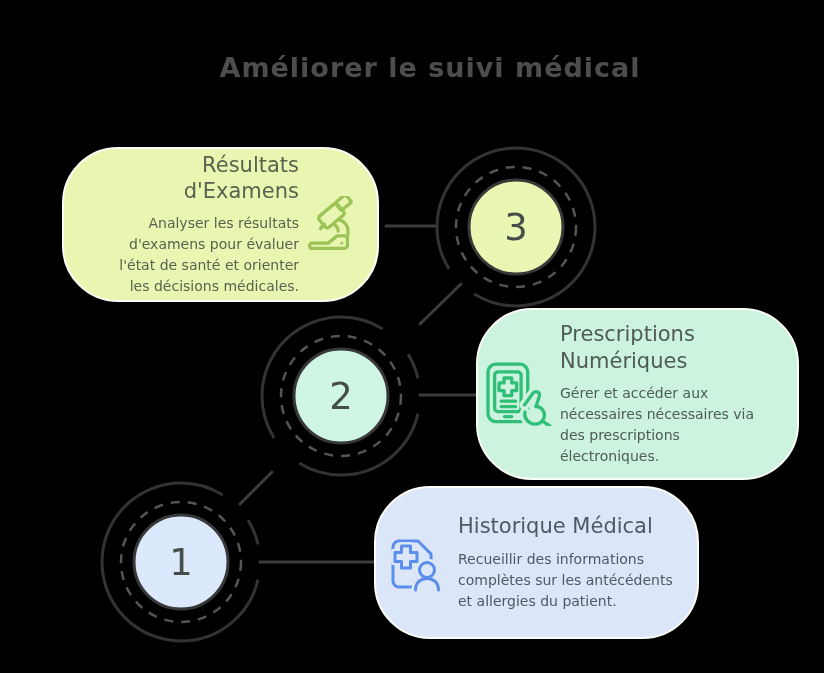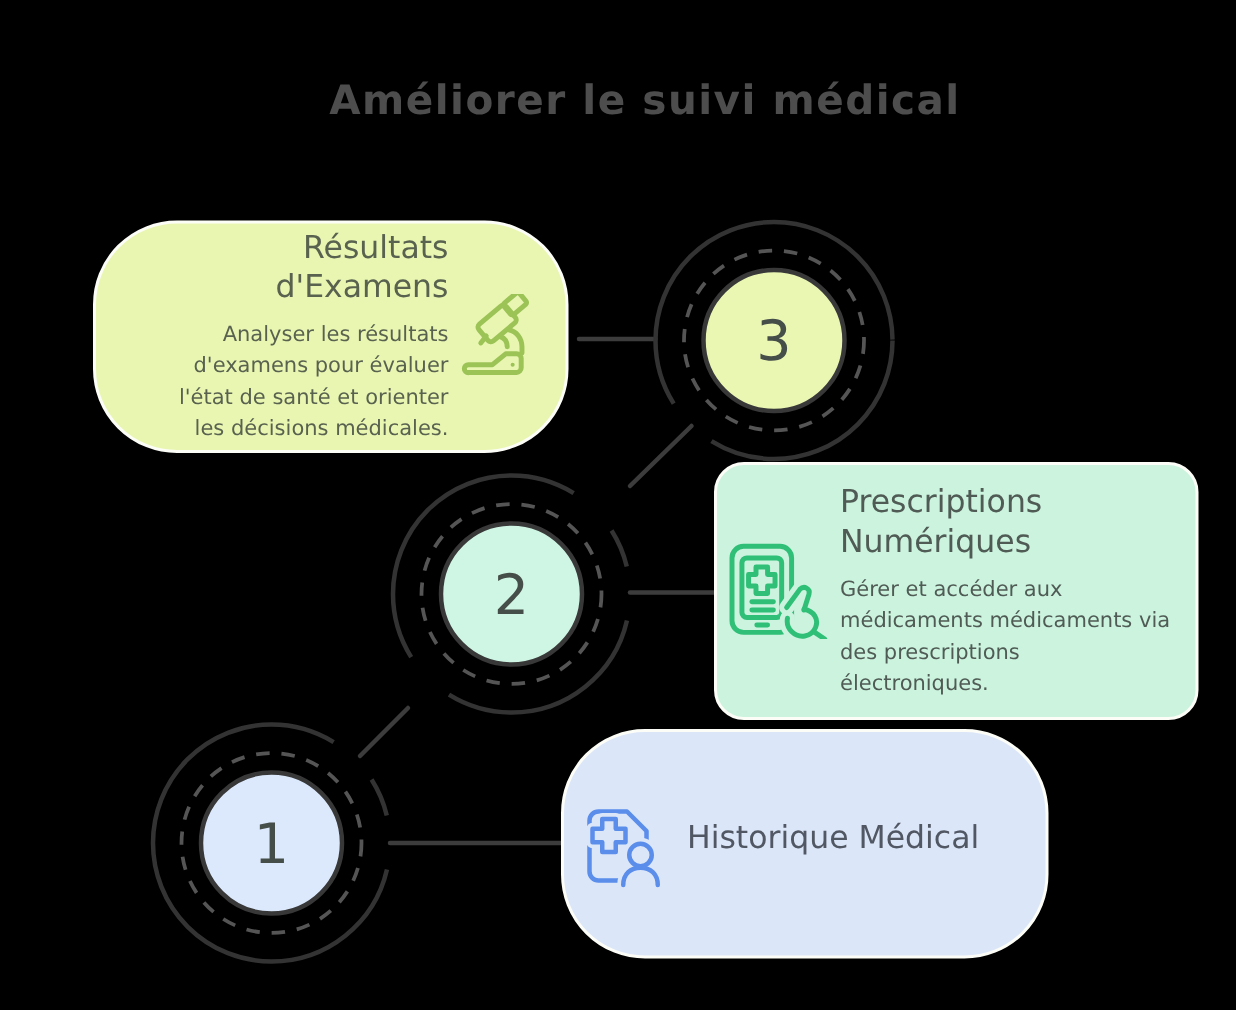--- a/index.html
+++ b/index.html
@@ -21,21 +21,21 @@
   .card .icon-box{flex:0 0 auto;display:flex;align-items:center;justify-content:center;}
   
   .card-resultats{left:44px;top:147px;width:317px;height:155px;background:#e9f6b2;
     color:#59624f;padding:12px 14px 12px 34px;}
   .card-resultats .txt{width:212px;}
   .card-resultats h2{text-align:right;}
   .card-resultats p{text-align:right;}
   .card-resultats .icon-box{margin-left:6px;}
   
   .card-prescriptions{left:458px;top:308px;width:323px;height:172px;background:#cbf3de;
-    color:#4f5b54;padding:12px 14px 12px 6px;border-radius:20px;}
+    color:#4f5b54;padding:12px 14px 12px 6px;}
   .card-prescriptions .txt{width:222px;margin-left:4px;}
   
   .card-historique{left:356px;top:486px;width:325px;height:153px;background:#dbe6f9;
     color:#515864;padding:12px 14px 12px 10px;}
   .card-historique .txt{width:225px;margin-left:12px;}
   
   .icon-microscope{color:#9cc356;}
   .icon-tablet{color:#2fbf77;}
   .icon-doc{color:#5b8deb;}
   .num{font-family:"DejaVu Sans",sans-serif;font-size:37px;fill:#464e49;}
@@ -112,36 +112,37 @@
         </g>
         <g>
           <path d="M36 39 l8 -11 c2.5 -2.5 6.5 -0.5 5.5 3 l-3 9.5"></path>
           <path d="M46.5 40 c6 1 9 6 7 11 c-2.5 6 -10 7 -14.5 2.5 c-2 -2 -3 -5 -2.5 -8"></path>
           <path d="M53 54 l6 4"></path>
         </g>
       </svg>
     </div>
     <div class="txt">
       <h2>Prescriptions Numériques</h2>
-      <p>Gérer et accéder aux médicaments médicaments via des prescriptions électroniques.</p>
+      <p>Gérer et accéder aux nécessaires nécessaires via des prescriptions électroniques.</p>
     </div>
   </div>
 
   <div class="card card-historique">
     <div class="icon-box icon-doc">
       <svg width="60" height="62" viewBox="0 0 60 60" fill="none" stroke="currentColor" stroke-width="3" stroke-linecap="round" stroke-linejoin="round">
         <path d="M31 54 H13 a6 6 0 0 1 -6 -6 V14 a6 6 0 0 1 6 -6 h19 l13 13 v17"></path>
 
         <path d="M15.5 13 h9 v6.5 h6.5 v9 h-6.5 v6.5 h-9 v-6.5 h-6.5 v-9 h6.5 z" stroke="#dbe6f9" stroke-width="8"></path>
         <path d="M15.5 13 h9 v6.5 h6.5 v9 h-6.5 v6.5 h-9 v-6.5 h-6.5 v-9 h6.5 z"></path>
 
         <circle cx="41" cy="37" r="7.5" fill="#dbe6f9" stroke="#dbe6f9" stroke-width="8"></circle>
         <path d="M29.5 57 c0 -7.5 5 -11.5 11.5 -11.5 s11.5 4 11.5 11.5" fill="#dbe6f9" stroke="#dbe6f9" stroke-width="8"></path>
         <circle cx="41" cy="37" r="7.5" fill="#dbe6f9"></circle>
         <path d="M29.5 57 c0 -7.5 5 -11.5 11.5 -11.5 s11.5 4 11.5 11.5" fill="#dbe6f9"></path>
       </svg>
     </div>
     <div class="txt">
       <h2>Historique Médical</h2>
+      <p>Recueillir des informations complètes sur les antécédents et allergies du patient.</p>
     </div>
   </div>
 
 </div>
 
 </body></html>

